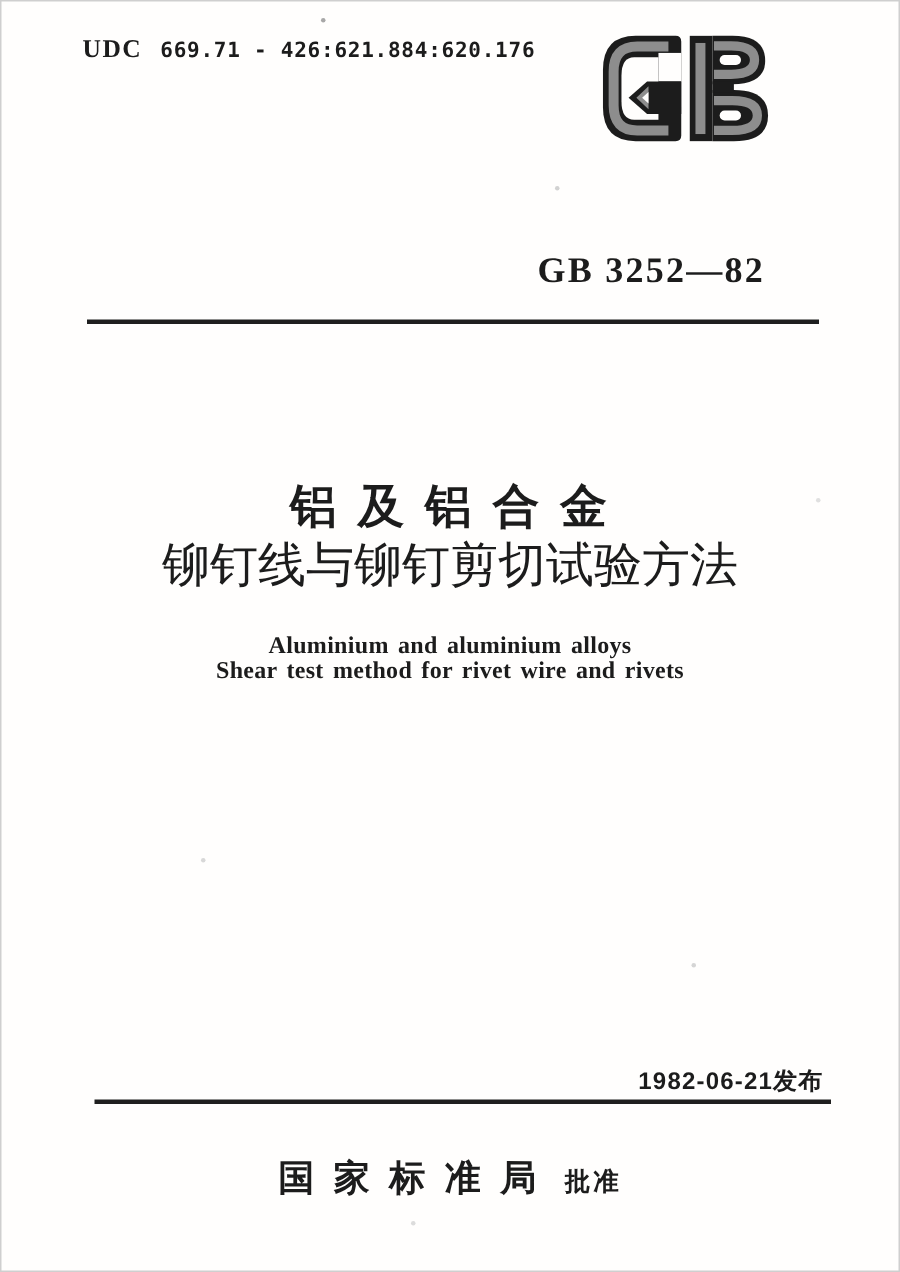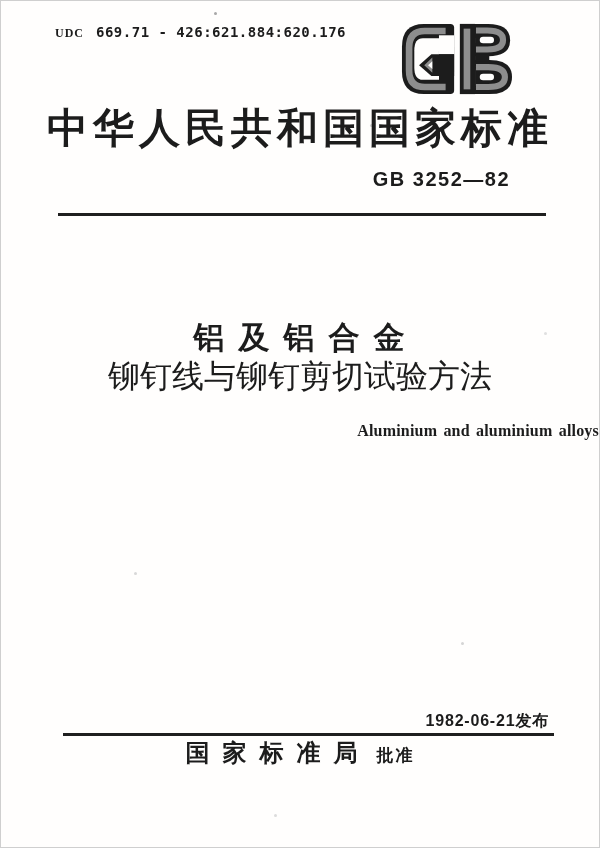--- a/index.html
+++ b/index.html
@@ -3,54 +3,54 @@
 <meta charset="utf-8">
 <style>
   html,body{margin:0;padding:0;background:#e9e9e9;}
   .page{
     position:relative; width:600px; height:848px; margin:0 auto;
     background:#fffefd; color:#1c1c1c; overflow:hidden;
     border:1px solid #cfcfcf; box-sizing:border-box;
     font-family:"Liberation Sans", sans-serif;
   }
   .udc{position:absolute; left:54px; top:22px; white-space:nowrap; font-weight:700;}
-  .udc-label{font-family:"Liberation Serif", serif; font-size:12px; letter-spacing:1px; margin-right:12px;}
+  .udc-label{font-family:"Liberation Serif", serif; font-size:17px; letter-spacing:1px; margin-right:12px;}
   .udc-value{font-family:"DejaVu Sans Mono", monospace; font-size:14px; letter-spacing:0.5px;}
   .logo{position:absolute; left:399px; top:21px; width:114px; height:74px;}
   .heading{
     position:absolute; left:0; width:100%; top:107px; margin:0;
     text-align:center; font-size:41px; font-weight:700; letter-spacing:5px;
     line-height:1; white-space:nowrap;
   }
   .std-no{
     position:absolute; top:167px; right:89px;
-    font-family:Liberation Sans, sans-serif; font-size:20px; font-weight:700; letter-spacing:1.5px;
+    font-family:Liberation Serif, serif; font-size:24px; font-weight:700; letter-spacing:1.5px;
   }
   .rule{position:absolute; border:none; margin:0; background:#1f1f1f;}
   .rule-top{left:57px; top:212px; width:488px; height:3px;}
   .rule-bottom{left:62px; top:732px; width:491px; height:3px;}
   .title-cn1{
     position:absolute; width:100%; top:321px; text-align:center; padding-left:12px;
     box-sizing:border-box; font-size:31px; font-weight:700; letter-spacing:14px; line-height:1;
   }
   .title-cn2{
     position:absolute; width:100%; top:359px; text-align:center;
     font-size:32px; font-weight:400; letter-spacing:0; line-height:1;
   }
   .title-en{
-    position:absolute; width:100%; top:421px; text-align:right;
+    position:absolute; width:100%; top:421px; text-align:center;
     font-family:"Liberation Serif", serif; font-weight:700; font-size:16px;
     line-height:17px; letter-spacing:0.2px; word-spacing:2px;
   }
   .dates{
     position:absolute; left:67px; right:50px; top:710px;
     display:flex; justify-content:flex-end;
     font-size:16px; font-weight:700; letter-spacing:0.8px; white-space:nowrap;
   }
-  .approver-row{position:absolute; width:100%; top:736px; text-align:center; white-space:nowrap;}
+  .approver-row{position:absolute; width:100%; top:768px; text-align:center; white-space:nowrap;}
   .approver-name{font-size:24px; font-weight:700; letter-spacing:13px;}
   .approve-label{font-size:17px; font-weight:700; letter-spacing:2px; margin-left:6px;}
   .specks{position:absolute; left:213px; top:11px; width:3px; height:3px; border-radius:50%;
     background:#a8a8a8;
     box-shadow: 156px 112px 0 #d2d2d2, -80px 560px 0 #d8d8d8, 247px 630px 0 #d5d5d5,
                 60px 802px 0 #dcdcdc, 330px 320px 0 #e0e0e0;}
 </style>
 </head>
 <body>
 
@@ -79,31 +79,31 @@
       <path d="M79 2 H93 Q116 2 116 19.5 Q116 36 93 36 H79 Z" fill="#1c1c1c"></path>
       <path d="M79 40 H94 Q118 40 118 58 Q118 76 94 76 H79 Z" fill="#1c1c1c"></path>
       <rect x="79" y="34" width="15" height="8" fill="#1c1c1c"></rect>
       <path d="M80 9 H92 Q108.5 9 108.5 19 Q108.5 29 92 29 H80" fill="none" stroke="#8d8d8d" stroke-width="6.5"></path>
       <rect x="84" y="15.5" width="15" height="7" rx="3.5" fill="#fffefd"></rect>
       <path d="M80 47.5 H93 Q110.5 47.5 110.5 58 Q110.5 68.5 93 68.5 H80" fill="none" stroke="#8d8d8d" stroke-width="6.5"></path>
       <rect x="84" y="54.5" width="15" height="7" rx="3.5" fill="#fffefd"></rect>
     </svg>
   </div>
 
-  <h1 class="heading">中华人民共和国国家标准</h1>
 
   <div class="std-no">GB 3252—82</div>
 
   <hr class="rule rule-top">
 
   <div class="title-cn1">铝及铝合金</div>
   <div class="title-cn2">铆钉线与铆钉剪切试验方法</div>
 
   <div class="title-en">
     <div>Aluminium and aluminium alloys</div>
+    <div>Shear test method for rivet wire and rivets</div>
   </div>
 
   <div class="dates">
     <span>1982-06-21发布</span>
   </div>
 
   <hr class="rule rule-bottom">
 
   <div class="approver-row">
     <span class="approver-name">国家标准局</span><span class="approve-label">批准</span>

